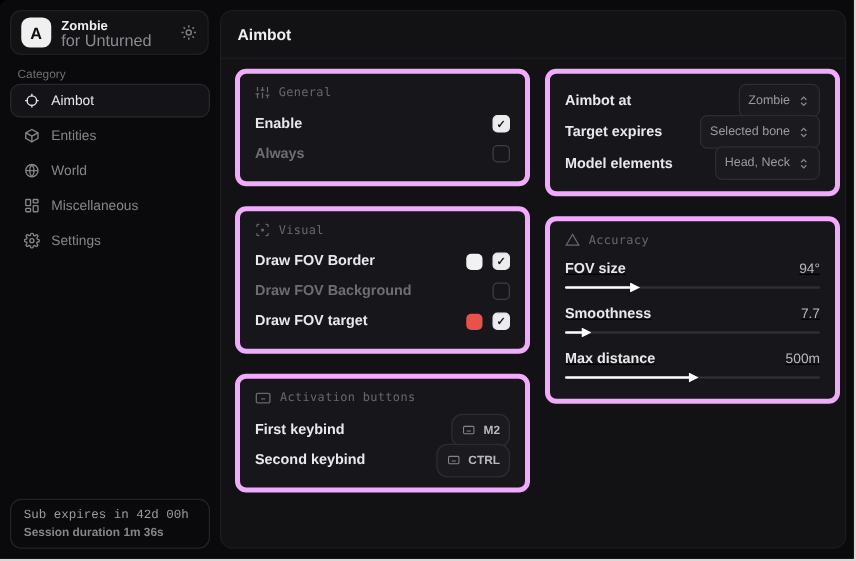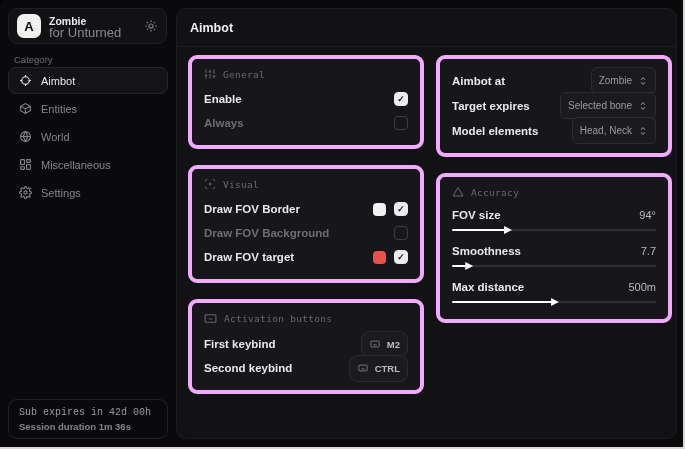--- a/index.html
+++ b/index.html
@@ -79,21 +79,21 @@
   
   .select-btn, .key-btn {
     display:flex; align-items:center; gap:6px; height:27px;
     background:#1b1b1f; border:1px solid #2c2c32; border-radius:6px;
     padding:0 7px; color:#9a9aa1; font-size:10px; cursor:pointer; white-space:nowrap;
   }
   .key-btn { border-radius:9px; color:#b9b9bf; font-size:9.5px; font-weight:bold; }
   .select-btn .sico, .key-btn .kico { display:flex; align-items:center; color:#84848b; }
   
   .acc-row { margin-bottom:6px; }
-  .acc-top { display:flex; justify-content:space-between; align-items:center; height:20px; }
+  .acc-top { display:flex; justify-content:space-between; align-items:center; height:20px;text-decoration:underline; }
   .acc-value { font-size:11px; color:#b9b9bf; }
   .slider { position:relative; height:10px; display:flex; align-items:center; cursor:pointer; margin-bottom:2px; }
   .slider-track { position:relative; width:100%; height:2.5px; background:#2e2e34; border-radius:2px; }
   .slider-fill { position:relative; height:2.5px; background:#ffffff; border-radius:2px; }
   .slider-handle {
     position:absolute; right:-7px; top:50%; transform:translateY(-50%);
     width:8px; height:8px; background:#ffffff;
     clip-path:polygon(0 0, 100% 50%, 0 100%);
   }
   svg { display:block; }

